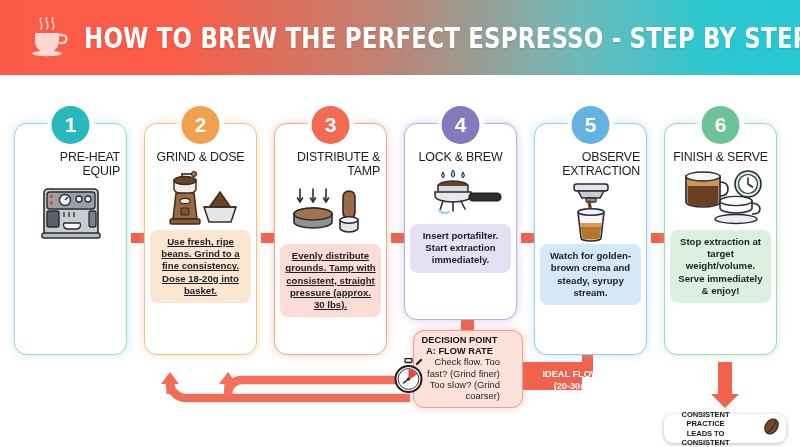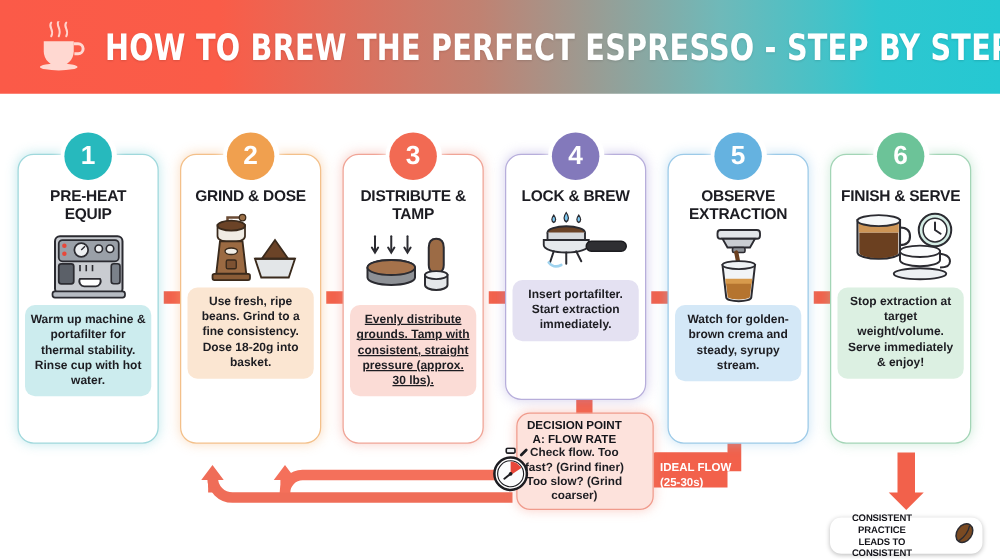--- a/index.html
+++ b/index.html
@@ -29,22 +29,22 @@
 
   
   .card {
     position: absolute; top: 123px; width: 113px;
     border-radius: 13px; background: #ffffff;
     border: 1.6px solid #d8d8d8;
     padding: 26px 6px 8px 6px;
     display: flex; flex-direction: column; align-items: center;
   }
   .card-title {
-    font-size: 12.4px; font-weight: bold; color: #1c1c22;
-    text-align: center; line-height: 1.14; letter-spacing: -0.2px;
+    font-size: 12.4px; font-weight: normal; color: #1c1c22;
+    text-align: right; line-height: 1.14; letter-spacing: -0.2px;
     margin-bottom: 4px;
   }
   .art { height: 62px; width: 100%; display: flex; align-items: center; justify-content: center; gap: 3px; }
   .desc {
     width: 101px; border-radius: 8px; padding: 6px 4px;
     font-size: 9.6px; line-height: 1.27; text-align: center; color: #1d1d22;
     font-weight: bold;
   }
 
   
@@ -64,40 +64,40 @@
   .c1 { border-color: #9fd8dc; box-shadow: 0 0 9px rgba(120,205,212,.45); }
   .c2 { border-color: #f3c08a; box-shadow: 0 0 9px rgba(243,180,120,.45); }
   .c3 { border-color: #f0a496; box-shadow: 0 0 9px rgba(240,150,135,.45); }
   .c4 { border-color: #b7aedb; box-shadow: 0 0 9px rgba(160,148,212,.45); }
   .c5 { border-color: #9ccae8; box-shadow: 0 0 9px rgba(140,195,232,.45); }
   .c6 { border-color: #a3d5b6; box-shadow: 0 0 9px rgba(150,210,175,.45); }
 
   .n1 { background:#27b9bd; } .n2 { background:#f0a04f; } .n3 { background:#f26a53; }
   .n4 { background:#8379bb; } .n5 { background:#65b2e0; } .n6 { background:#6cc398; }
 
-  .d1 { background:#ccecee; } .d2 { background:#fbe6d2; } .d3 { background:#fbdcd6;text-decoration:underline; }
+  .d1 { background:#ccecee; } .d2 { background:#fbe6d2;text-decoration:underline; } .d3 { background:#fbdcd6;text-decoration:underline; }
   .d4 { background:#e4e1f2; } .d5 { background:#d4e8f7; } .d6 { background:#dcf0e2; }
 
   
   #decision {
     position: absolute; left: 413px; top: 330px; width: 110px;
     border: 1.6px solid #f09b8c; border-radius: 11px;
     background: #fde2dc; padding: 4px 22px 5px 5px;
     box-shadow: 0 0 9px rgba(242,130,110,.40);
     text-align: center;
   }
   #decision .dt { font-size: 9.3px; font-weight: bold; color: #14141a; line-height: 1.15; }
-  #decision .db { font-size: 9.4px; color: #1d1d22; line-height: 1.2; font-weight: bold; }
+  #decision .db { font-size: 9.4px; color: #1d1d22; line-height: 1.2; font-weight: normal; text-align: right; }
 
   #stopwatch { position: absolute; left: 392px; top: 358px; width: 33px; height: 36px; }
 
   
   #idealflow-label {
     position: absolute; left: 528px; top: 369px; width: 86px;
-    color: #ffffff; font-size: 9.2px; font-weight: bold; text-align: left;
+    color: #ffffff; font-size: 9.2px; font-weight: bold; text-align: center;
     line-height: 1.25; z-index: 6;
   }
 
   
   #badge {
     position: absolute; left: 664px; top: 414px; width: 122px; height: 29px;
     background: #ffffff; border-radius: 9px;
     box-shadow: 0 1px 4px rgba(0,0,0,.28);
     display: flex; align-items: center; justify-content: center; gap: 20px;
     padding: 0 5px;
@@ -194,21 +194,20 @@
         <path d="M31 17 l3 -3" stroke="#2b2b31" stroke-width="1.2"></path>
         <circle cx="45" cy="16" r="3" fill="#eef0f2" stroke="#2b2b31" stroke-width="1.3"></circle>
         <circle cx="54" cy="16" r="3" fill="#eef0f2" stroke="#2b2b31" stroke-width="1.3"></circle>
         <rect x="13" y="28" width="12" height="16" rx="2" fill="#5b6068" stroke="#2b2b31" stroke-width="1.4"></rect>
         <rect x="55" y="28" width="7" height="16" rx="2" fill="#7b818a" stroke="#2b2b31" stroke-width="1.3"></rect>
         <path d="M30 29 v5 M35 29 v5 M40 29 v5" stroke="#2b2b31" stroke-width="1.3"></path>
         <path d="M30 40 h16 a4 4 0 0 1 -4 6 h-8 a4 4 0 0 1 -4 -6 z" fill="#ffffff" stroke="#2b2b31" stroke-width="1.4"></path>
         <rect x="8" y="50" width="58" height="5" rx="2" fill="#b7bcc3" stroke="#2b2b31" stroke-width="1.4"></rect>
       </svg>
     </div>
-    <div class="desc d1">Warm up machine &amp; portafilter for thermal stability. Rinse cup with hot water.</div>
   </div>
 
   <div class="card c2" style="left:144px; height:232px; z-index:3">
     <div class="numwrap">
       <div class="num n2">2</div>
     </div>
     <div class="card-title">GRIND &amp; DOSE</div>
     <div class="art">
       <svg width="86" height="60" viewBox="0 0 86 60">
         <path d="M24 9 v-4 h10" stroke="#6b4b35" stroke-width="2" fill="none" stroke-linecap="round"></path>
@@ -333,21 +332,21 @@
       <circle cx="16.5" cy="21" r="10.4" fill="#fbfcfd" stroke="#1d1d22" stroke-width="0.9"></circle>
       <path d="M16.5 21 L16.5 11.2 A9.8 9.8 0 0 1 24.6 16 Z" fill="#e8483a"></path>
       <path d="M16.5 21 l7.5 -5" stroke="#e8483a" stroke-width="1.8" stroke-linecap="round"></path>
       <path d="M16.5 21 l-5 4" stroke="#1d1d22" stroke-width="1.6" stroke-linecap="round"></path>
       <circle cx="16.5" cy="21" r="1.5" fill="#1d1d22"></circle>
     </svg>
   </div>
 
   <div id="idealflow-label">
     <div>IDEAL FLOW</div>
-    <div>(25-30s)</div>
+    <div>(20-30s)</div>
   </div>
 
   <div id="badge" style="z-index:6">
     <div class="bt">
       <div>CONSISTENT PRACTICE</div>
       <div>LEADS TO CONSISTENT</div>
     </div>
     <div style="flex:0 0 auto">
       <svg width="19" height="19" viewBox="0 0 19 19">
         <ellipse cx="9.5" cy="9.5" rx="6" ry="8" fill="#7a4a22" stroke="#2b2b31" stroke-width="1.2" transform="rotate(35 9.5 9.5)"></ellipse>

